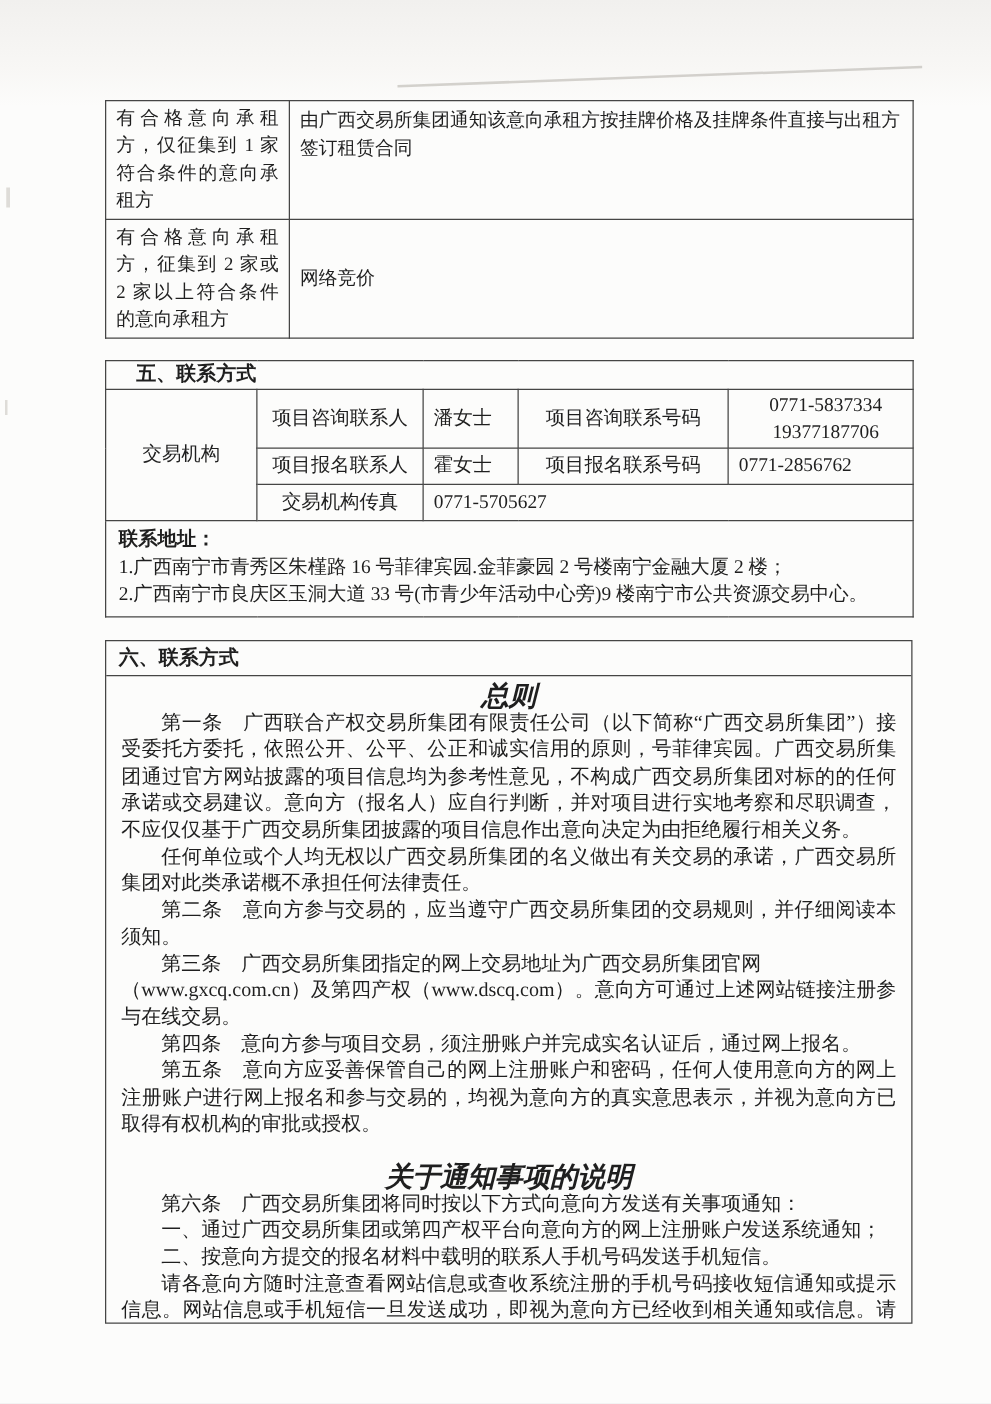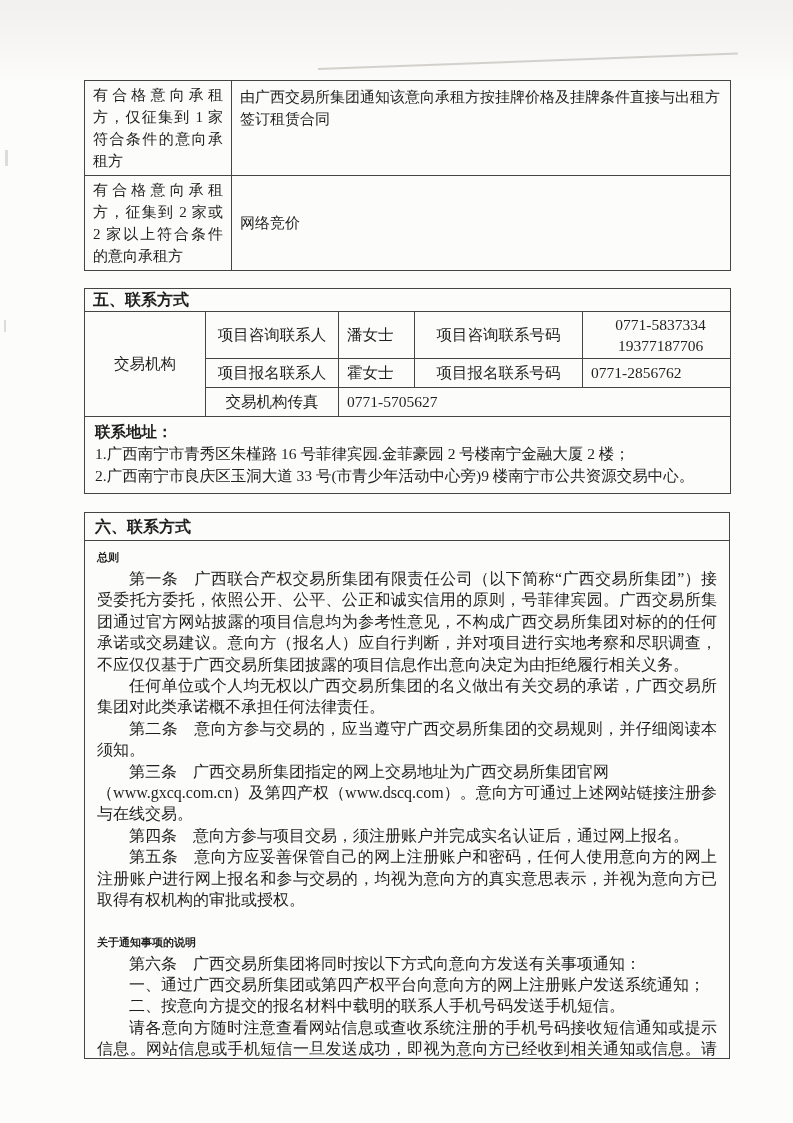--- a/index.html
+++ b/index.html
@@ -30,38 +30,38 @@
   .t1 td { padding:3px 8px; }
   .t1 .cond { width:147px; text-align:justify; }
   .t1 .res  { text-align:left; }
   .t1 tr.r0 td { height:66px; }
   .t1 tr.r0 .res { vertical-align:top; padding-top:5px; }
   .t1 tr.r1 td { height:87px; }
 
   
   .t2 { margin-top:17px; }
   .t2 td { font-size:15.5px; }
-  .t2 .hdr { height:14px; font-weight:bold; font-size:16px; padding-left:8px; }
+  .t2 .hdr { height:14px; font-weight:bold; font-size:16px; padding-left:24px; }
   .t2 .org { text-align:center; }
   .t2 .lab { text-align:center; }
   .t2 .val { padding-left:8px; }
   .t2 tr.pr1 td { height:47px; }
   .t2 tr.pr2 td { height:29px; }
   .t2 tr.pr3 td { height:29px; }
   .t2 .pre { white-space:pre-line; line-height:21px;text-align:center; }
   .t2 .addr { padding:4px 10px 6px; line-height:22px; }
   .t2 .addr .alabel { font-weight:bold; }
 
   
   .box3 { margin-top:18px; width:646px; border:1px solid #454545; }
   .box3 .bhdr { border-bottom:1px solid #454545; font-weight:bold; font-size:16px; padding:2px 10px; line-height:23px; }
   .box3 .bcontent { height:517px; overflow:hidden; padding:5px 12px 0; }
   .box3 p { font-size:16px; line-height:21.4px; text-indent:2em; text-align:justify; margin:0; }
   .box3 p.brk { white-space:pre-wrap; }
-  .center-h { text-align:left; font-weight:bold; font-size:11px; line-height:22px; }
+  .center-h { text-align:center; font-weight:bold; font-size:22px; line-height:22px;font-style:italic; }
   .center-h.sp { margin-top:20px; }
 
   .pageno { position:absolute; left:0; top:1026px; width:100%; text-align:center; font-size:13px; color:#2e2e2e; }
 </style>
 </head>
 <body>
 
 <div class="page">
   <div class="artifact-line"></div>
   <div class="edge-mark em1"></div>

